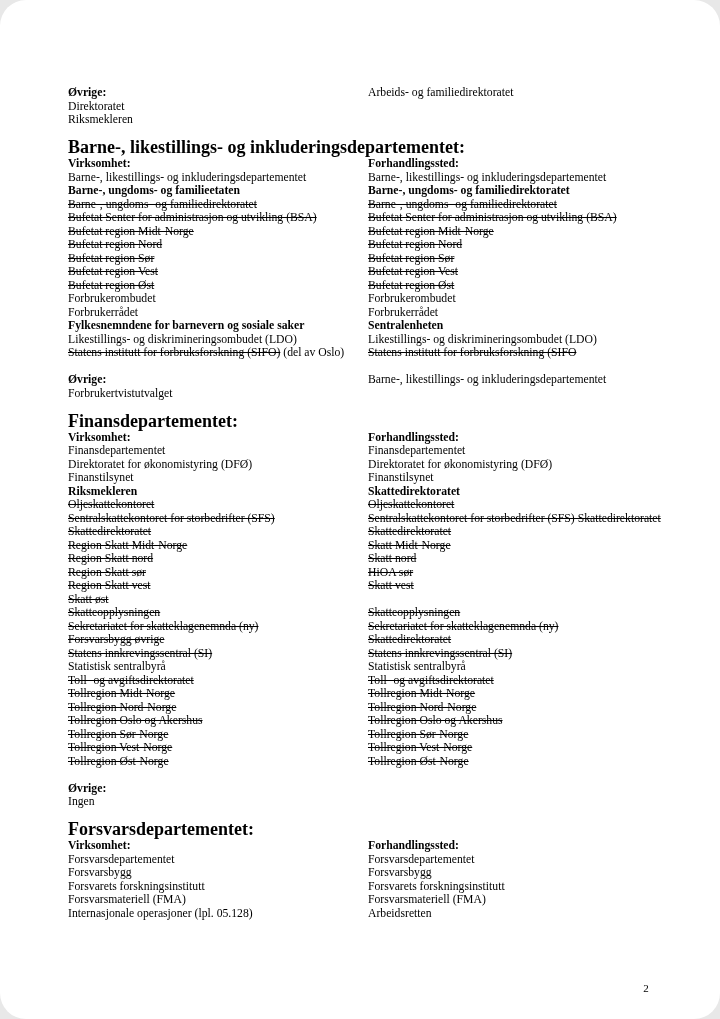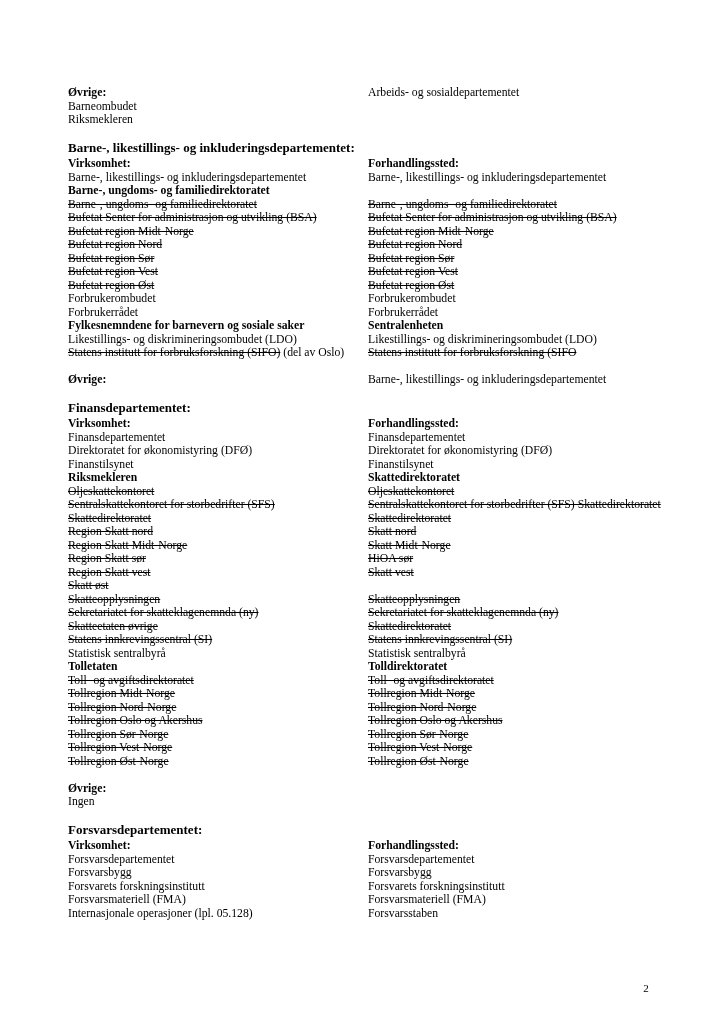--- a/index.html
+++ b/index.html
@@ -6,28 +6,29 @@
   .page {
     position:relative;
     width:720px; height:1019px;
     margin:0 auto;
     background:#ffffff;
     color:#000000;
     font-family:"Liberation Serif", serif;
     font-size:11.7px;
     line-height:13.5px;
     overflow:hidden;
+    border-radius:26px;
   }
   .content {
     position:absolute;
     left:68px; top:86px; right:16px;
   }
   .section { margin:0; }
   .section-title {
-    font-size:13px;
+    font-size:18px;
     font-weight:bold;
     line-height:15px;
     margin:13.5px 0 2px 0;
     padding:0;
     white-space:nowrap;
   }
   .row { display:flex; white-space:nowrap; }
   .cell-l { flex:0 0 300px; width:300px; overflow:visible; }
   .cell-r { flex:1; overflow:visible; }
   .b { font-weight:bold; }
@@ -43,42 +44,43 @@
   }
 </style>
 </head>
 <body>
 
 <div class="page">
   <div class="content">
       <div class="section">
         <div class="row">
           <div class="cell-l"><span class="b ">Øvrige:</span></div>
-          <div class="cell-r"><span class="">Arbeids- og sosialdepartementet</span></div>
-        </div>
-        <div class="row">
-          <div class="cell-l"><span class="">Barneombudet</span></div>
+          <div class="cell-r"><span class="">Arbeids- og familiedirektoratet</span></div>
+        </div>
+        <div class="row">
+          <div class="cell-l"><span class="">Direktoratet</span></div>
           <div class="cell-r"></div>
         </div>
         <div class="row">
           <div class="cell-l"><span class="">Riksmekleren</span></div>
           <div class="cell-r"></div>
         </div>
       </div>
       <div class="section">
         <h2 class="section-title">Barne-, likestillings- og inkluderingsdepartementet:</h2>
         <div class="row">
           <div class="cell-l"><span class="b ">Virksomhet:</span></div>
           <div class="cell-r"><span class="b ">Forhandlingssted:</span></div>
         </div>
         <div class="row">
           <div class="cell-l"><span class="">Barne-, likestillings- og inkluderingsdepartementet</span></div>
           <div class="cell-r"><span class="">Barne-, likestillings- og inkluderingsdepartementet</span></div>
         </div>
         <div class="row">
+          <div class="cell-l"><span class="b ">Barne-, ungdoms- og familieetaten</span></div>
           <div class="cell-r"><span class="b ">Barne-, ungdoms- og familiedirektoratet</span></div>
         </div>
         <div class="row">
           <div class="cell-l"><span class="k">Barne-, ungdoms- og familiedirektoratet</span></div>
           <div class="cell-r"><span class="k">Barne-, ungdoms- og familiedirektoratet</span></div>
         </div>
         <div class="row">
           <div class="cell-l"><span class="k">Bufetat Senter for administrasjon og utvikling (BSA)</span></div>
           <div class="cell-r"><span class="k">Bufetat Senter for administrasjon og utvikling (BSA)</span></div>
         </div>
@@ -121,20 +123,21 @@
         <div class="row">
           <div class="cell-l"><span class="k">Statens institutt for forbruksforskning (SIFO)</span><span> (del av Oslo)</span></div>
           <div class="cell-r"><span class="k">Statens institutt for forbruksforskning (SIFO</span></div>
         </div>
         <div class="gap"></div>
         <div class="row">
           <div class="cell-l"><span class="b ">Øvrige:</span></div>
           <div class="cell-r"><span class="">Barne-, likestillings- og inkluderingsdepartementet</span></div>
         </div>
         <div class="row">
+          <div class="cell-l"><span class="">Forbrukertvistutvalget</span></div>
           <div class="cell-r"></div>
         </div>
       </div>
       <div class="section">
         <h2 class="section-title">Finansdepartementet:</h2>
         <div class="row">
           <div class="cell-l"><span class="b ">Virksomhet:</span></div>
           <div class="cell-r"><span class="b ">Forhandlingssted:</span></div>
         </div>
         <div class="row">
@@ -159,63 +162,59 @@
         </div>
         <div class="row">
           <div class="cell-l"><span class="k">Sentralskattekontoret for storbedrifter (SFS)</span></div>
           <div class="cell-r"><span class="k">Sentralskattekontoret for storbedrifter (SFS) Skattedirektoratet</span></div>
         </div>
         <div class="row">
           <div class="cell-l"><span class="k">Skattedirektoratet</span></div>
           <div class="cell-r"><span class="k">Skattedirektoratet</span></div>
         </div>
         <div class="row">
+          <div class="cell-l"><span class="k">Region Skatt Midt-Norge</span></div>
+          <div class="cell-r"><span class="k">Skatt Midt-Norge</span></div>
+        </div>
+        <div class="row">
           <div class="cell-l"><span class="k">Region Skatt nord</span></div>
           <div class="cell-r"><span class="k">Skatt nord</span></div>
         </div>
         <div class="row">
-          <div class="cell-l"><span class="k">Region Skatt Midt-Norge</span></div>
-          <div class="cell-r"><span class="k">Skatt Midt-Norge</span></div>
-        </div>
-        <div class="row">
           <div class="cell-l"><span class="k">Region Skatt sør</span></div>
           <div class="cell-r"><span class="k">HiOA sør</span></div>
         </div>
         <div class="row">
           <div class="cell-l"><span class="k">Region Skatt vest</span></div>
           <div class="cell-r"><span class="k">Skatt vest</span></div>
         </div>
         <div class="row">
           <div class="cell-r"><span class="k">Skatt øst</span></div>
         </div>
         <div class="row">
           <div class="cell-l"><span class="k">Skatteopplysningen</span></div>
           <div class="cell-r"><span class="k">Skatteopplysningen</span></div>
         </div>
         <div class="row">
           <div class="cell-l"><span class="k">Sekretariatet for skatteklagenemnda (ny)</span></div>
           <div class="cell-r"><span class="k">Sekretariatet for skatteklagenemnda (ny)</span></div>
         </div>
         <div class="row">
-          <div class="cell-l"><span class="k">Skatteetaten øvrige</span></div>
+          <div class="cell-l"><span class="k">Forsvarsbygg øvrige</span></div>
           <div class="cell-r"><span class="k">Skattedirektoratet</span></div>
         </div>
         <div class="row">
           <div class="cell-l"><span class="k">Statens innkrevingssentral (SI)</span></div>
           <div class="cell-r"><span class="k">Statens innkrevingssentral (SI)</span></div>
         </div>
         <div class="row">
           <div class="cell-l"><span class="">Statistisk sentralbyrå</span></div>
           <div class="cell-r"><span class="">Statistisk sentralbyrå</span></div>
         </div>
         <div class="row">
-          <div class="cell-l"><span class="b ">Tolletaten</span></div>
-          <div class="cell-r"><span class="b ">Tolldirektoratet</span></div>
-        </div>
-        <div class="row">
           <div class="cell-l"><span class="k">Toll- og avgiftsdirektoratet</span></div>
           <div class="cell-r"><span class="k">Toll- og avgiftsdirektoratet</span></div>
         </div>
         <div class="row">
           <div class="cell-l"><span class="k">Tollregion Midt-Norge</span></div>
           <div class="cell-r"><span class="k">Tollregion Midt-Norge</span></div>
         </div>
         <div class="row">
           <div class="cell-l"><span class="k">Tollregion Nord-Norge</span></div>
           <div class="cell-r"><span class="k">Tollregion Nord-Norge</span></div>
@@ -263,18 +262,18 @@
         <div class="row">
           <div class="cell-l"><span class="">Forsvarets forskningsinstitutt</span></div>
           <div class="cell-r"><span class="">Forsvarets forskningsinstitutt</span></div>
         </div>
         <div class="row">
           <div class="cell-l"><span class="">Forsvarsmateriell (FMA)</span></div>
           <div class="cell-r"><span class="">Forsvarsmateriell (FMA)</span></div>
         </div>
         <div class="row">
           <div class="cell-l"><span class="">Internasjonale operasjoner (lpl. 05.128)</span></div>
-          <div class="cell-r"><span class="">Forsvarsstaben</span></div>
+          <div class="cell-r"><span class="">Arbeidsretten</span></div>
         </div>
       </div>
     </div>
   <div class="page-number">2</div>
 </div>
 
 </body></html>

